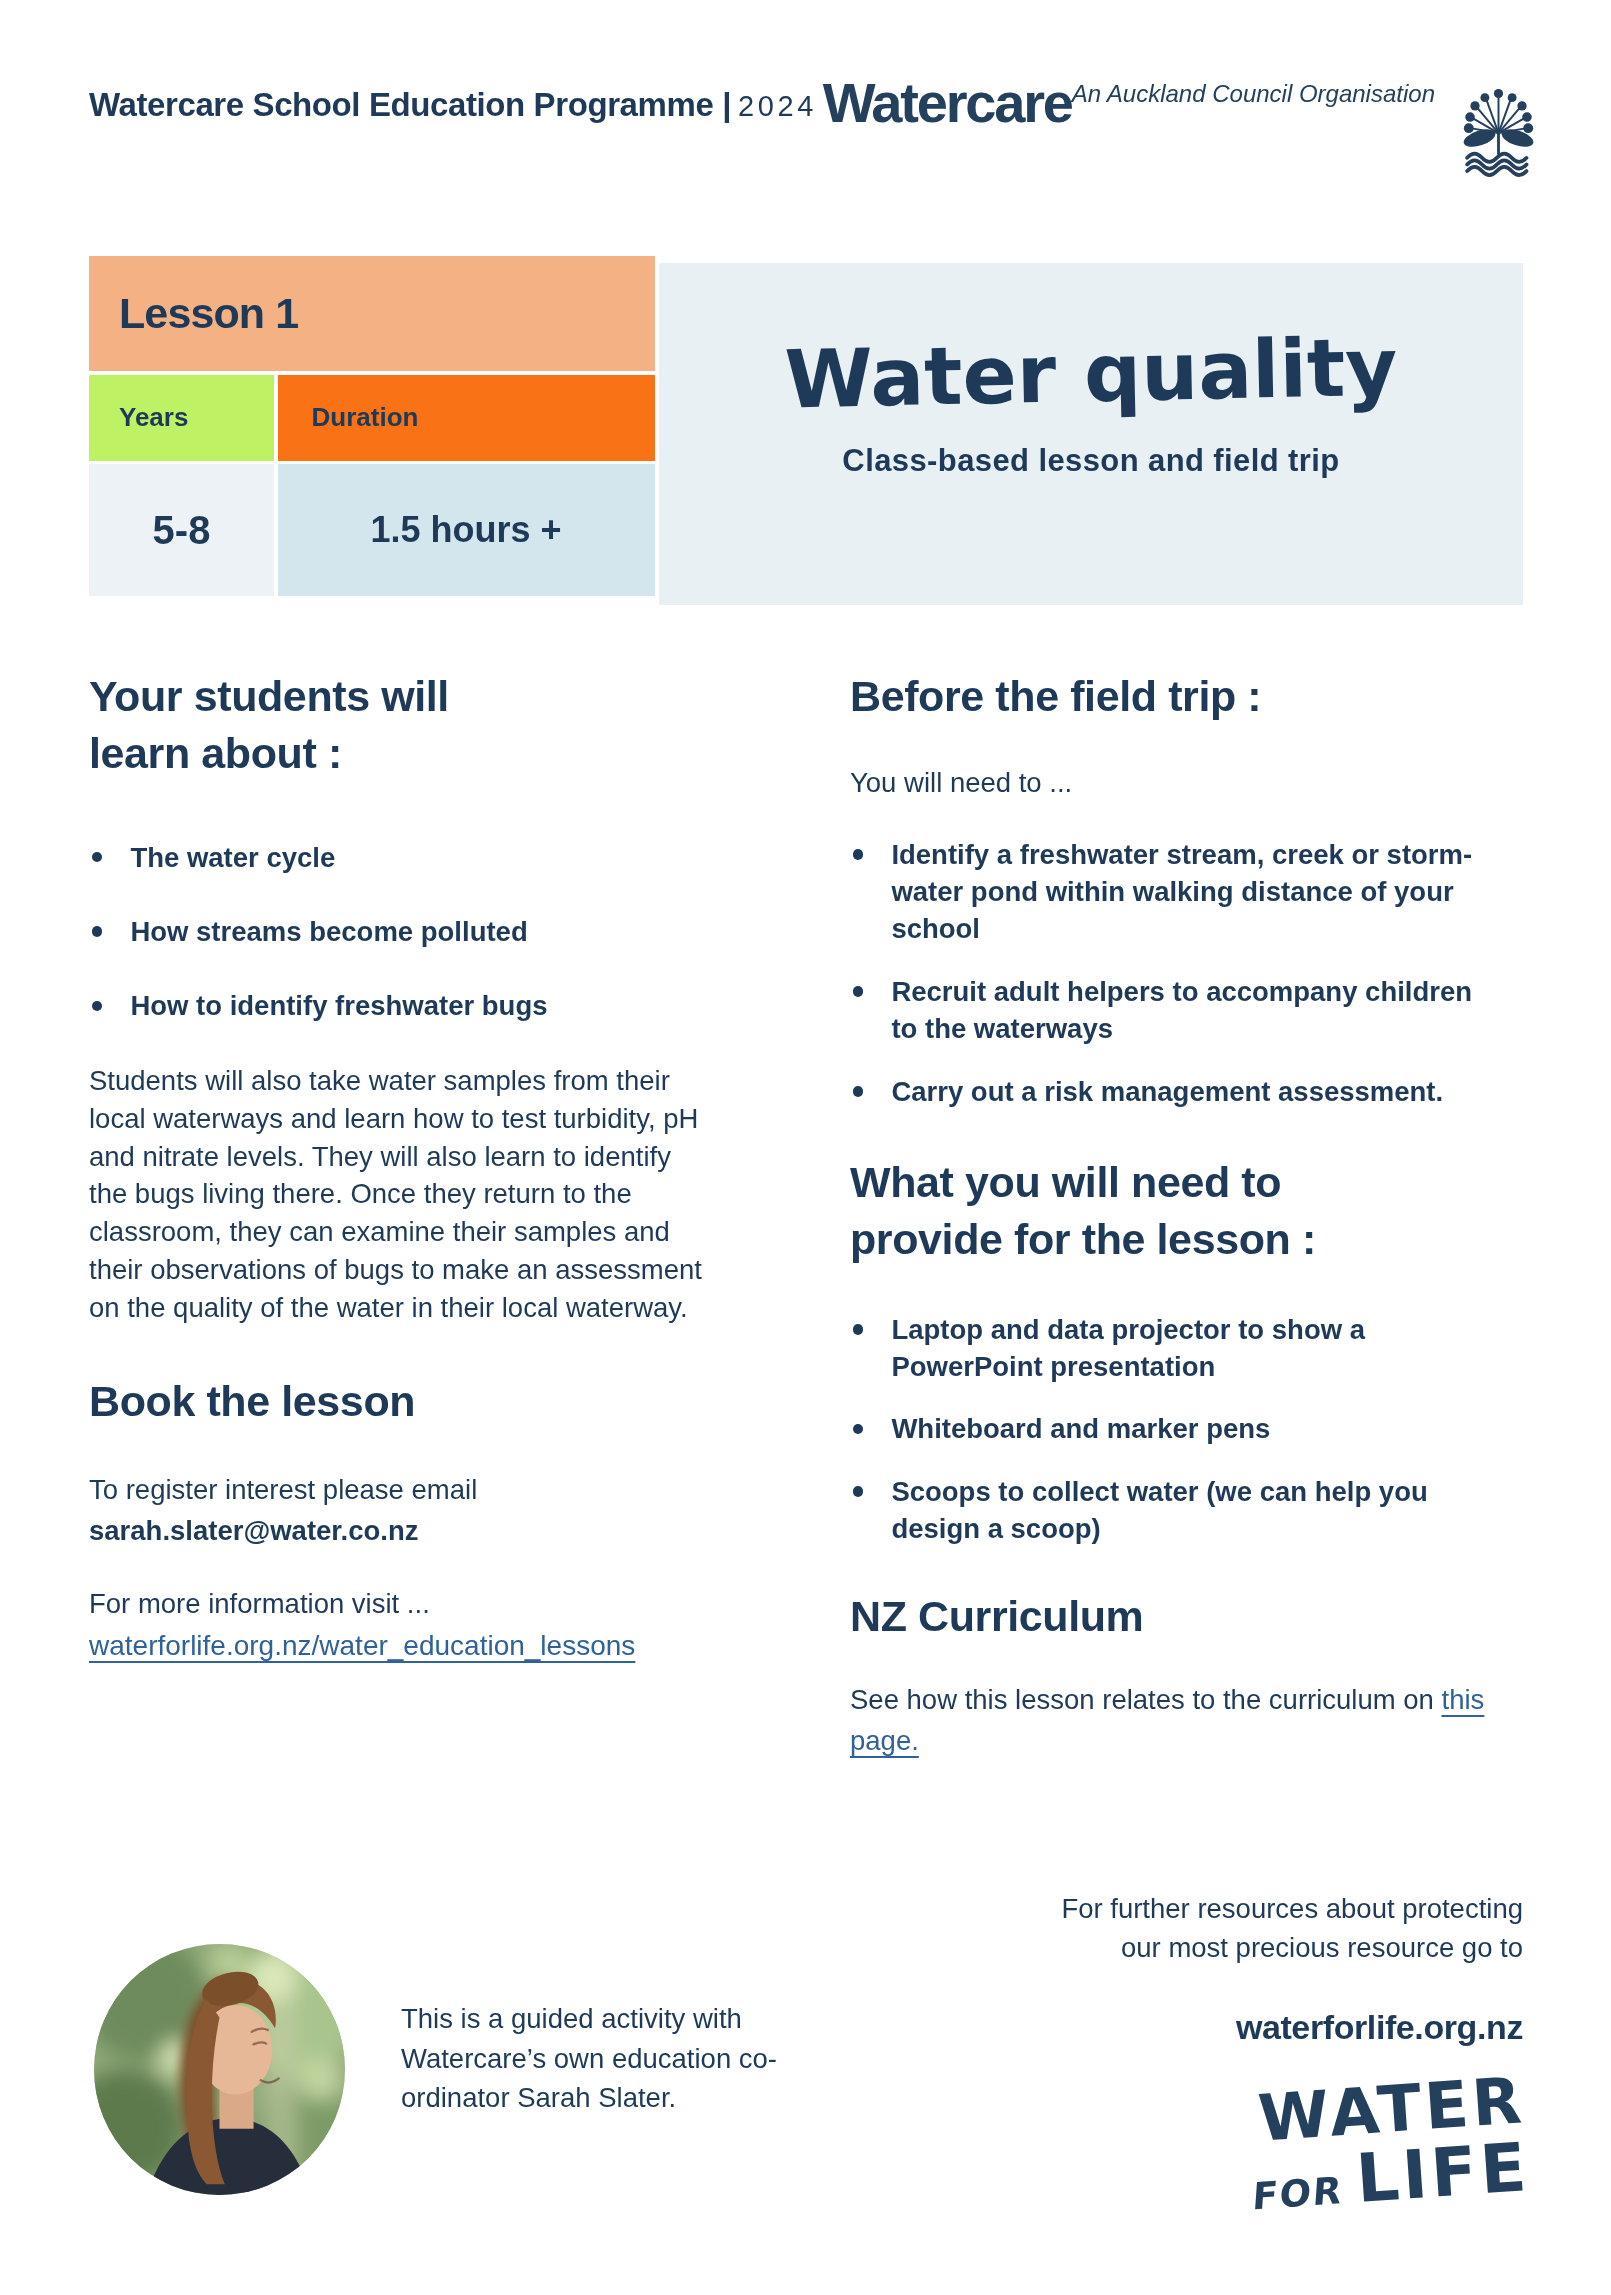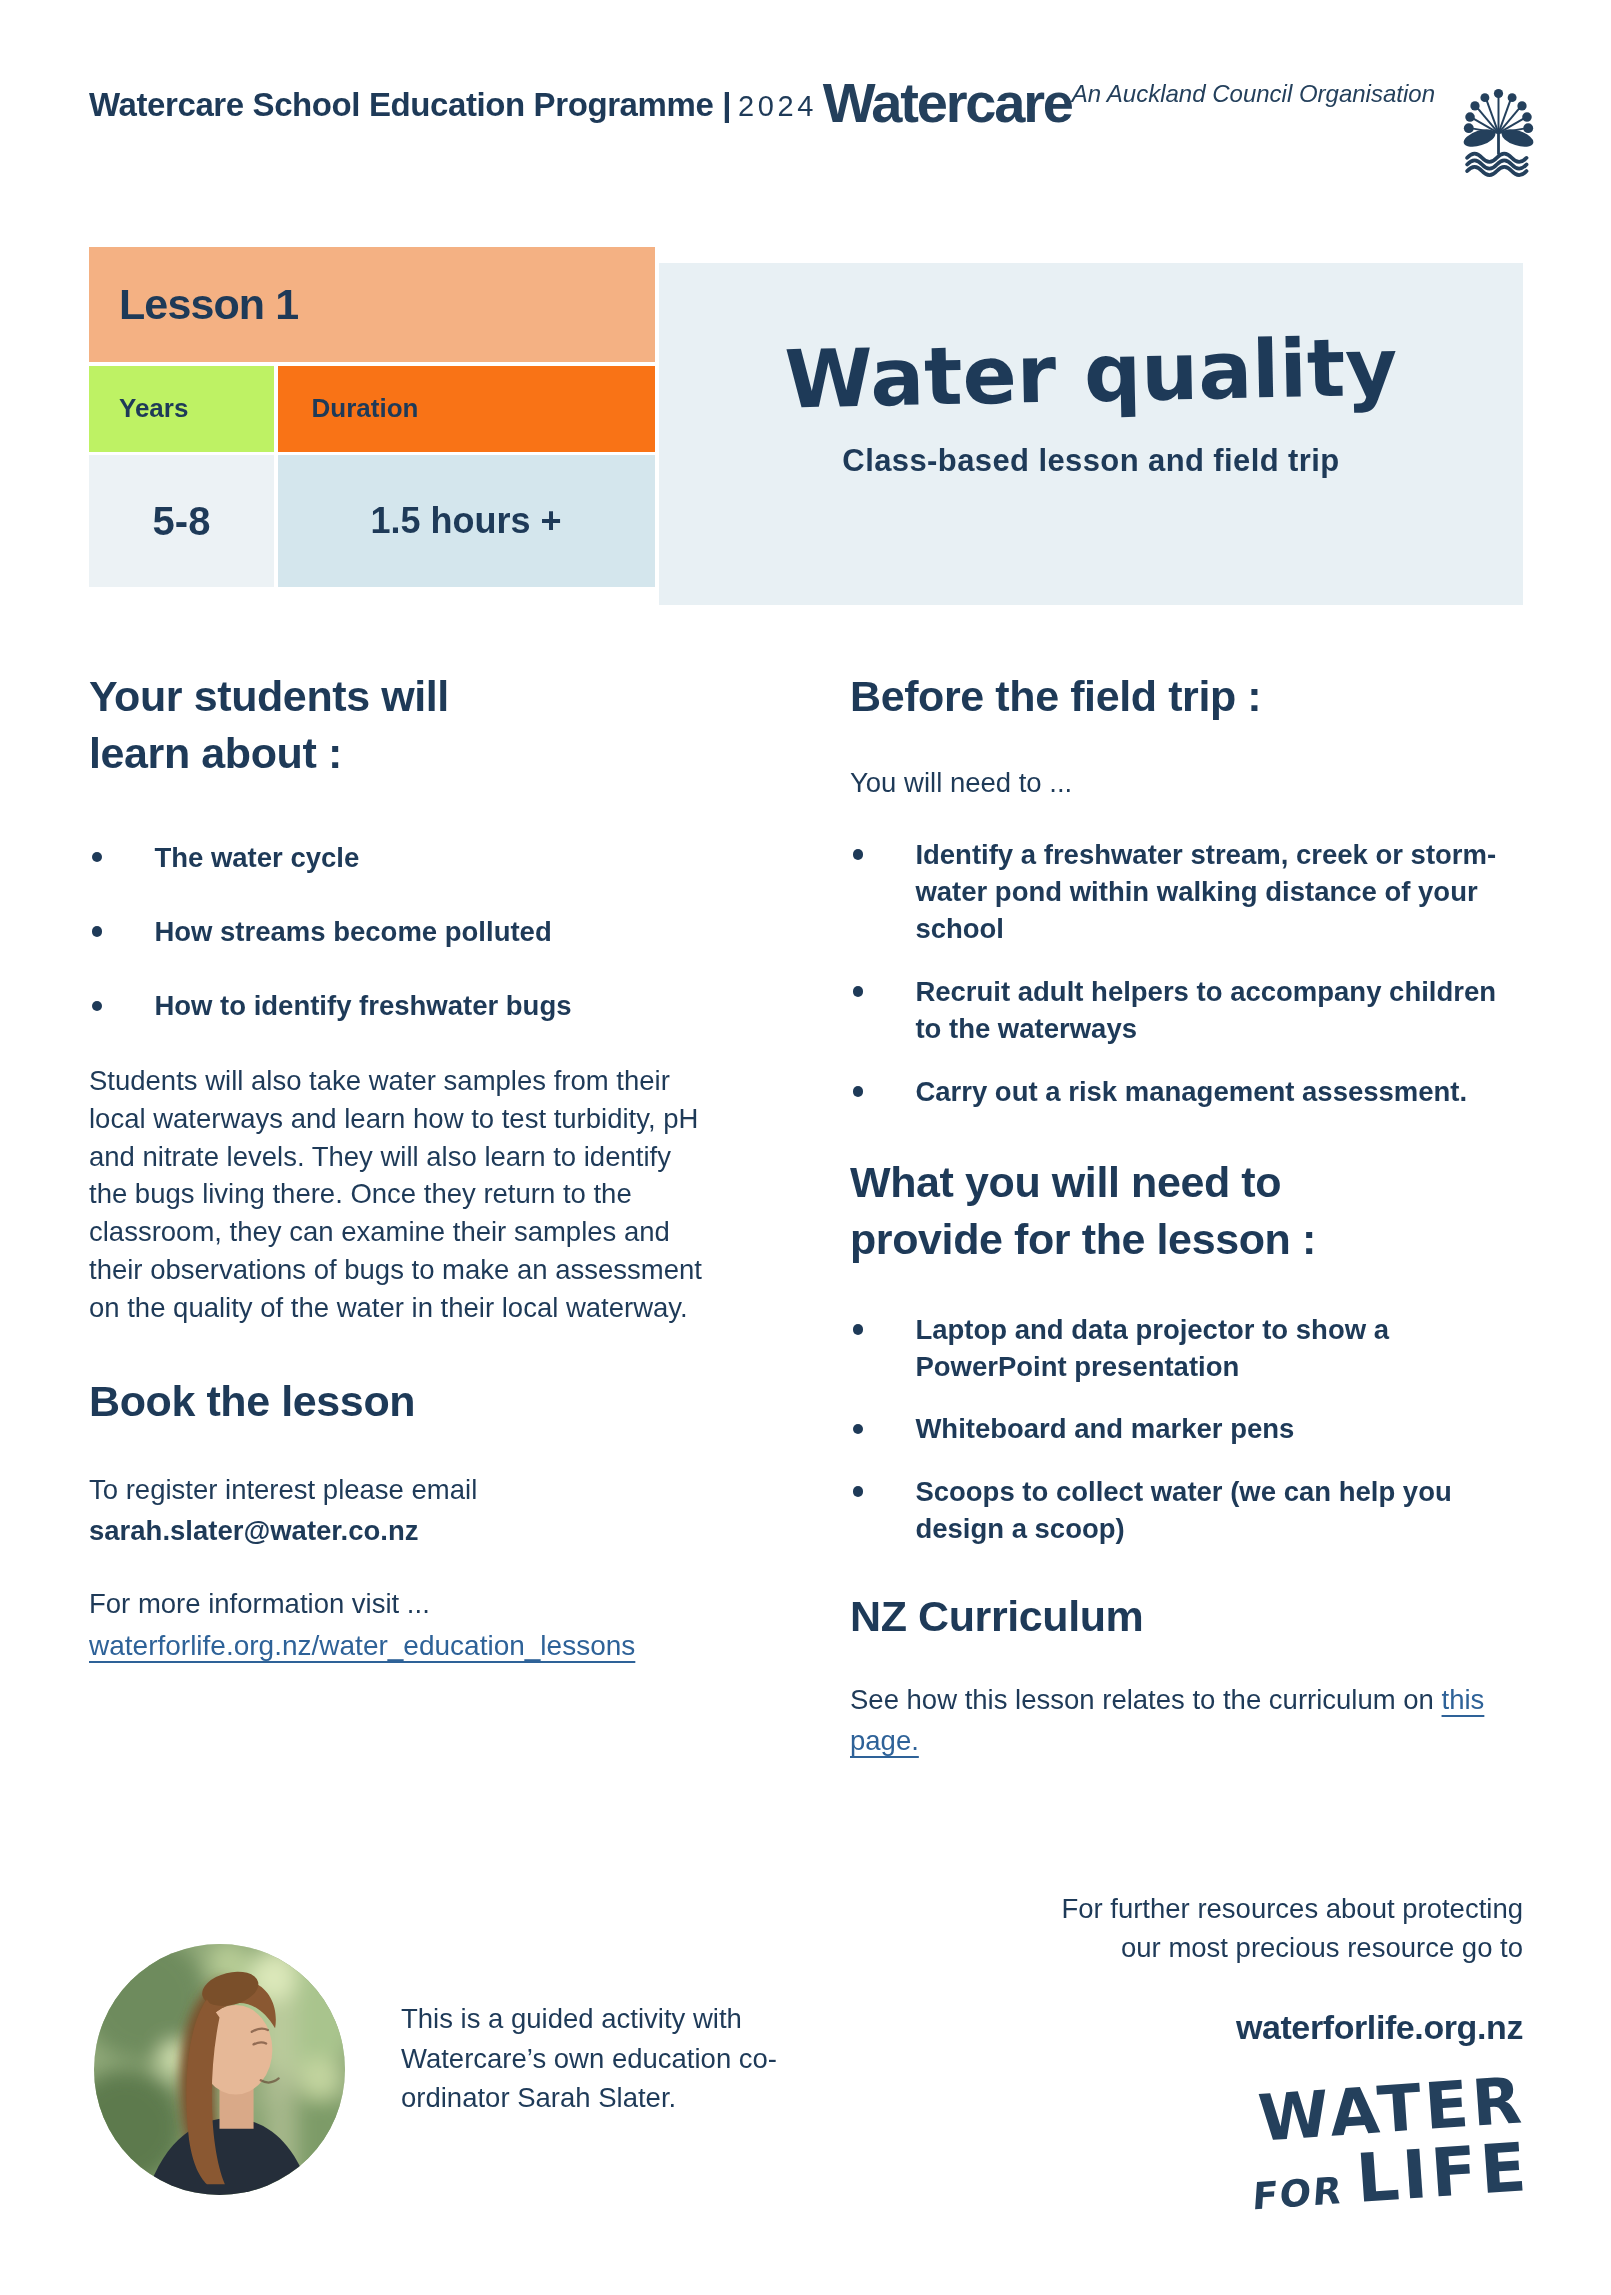--- a/index.html
+++ b/index.html
@@ -15,21 +15,21 @@
   .brand .year { font-weight:normal; font-size:29px; letter-spacing:3.6px; margin-left:7px; }
 
   .logo { top:75px; right:64px; display:flex; align-items:flex-start; gap:14px; }
   .logo-textcol { display:flex; align-items:flex-start; }
   .logo-word { font-size:56px; font-weight:bold; letter-spacing:-2.2px; line-height:1; color:#24405c; }
   .logo-tagline { font-style:italic; font-size:24px; margin-top:5.3px; color:#24405c; }
   .logo-icon svg { width:99px; height:103px; display:block; }
 
   
   .lesson-grid {
-    left:89px; top:247px; width:565px; display:grid;
+    left:89px; top:256px; width:565px; display:grid;
     grid-template-columns:185px 377px; grid-template-rows:115px 86px 132px; gap:3.6px;
   }
   .cell { display:flex; align-items:center; }
   .cell-lesson { grid-column:1 / 3; background:#f4b183; padding-left:30px; font-size:43px; font-weight:bold; letter-spacing:-0.9px; }
   .cell-years-h { background:#bef264; padding-left:30px; font-size:26px; font-weight:bold; }
   .cell-duration-h { background:#f97316; padding-left:34px; font-size:26px; font-weight:bold; }
   .cell-years-v { background:#ecf2f5; justify-content:center; font-size:40px; font-weight:bold; }
   .cell-duration-v { background:#d4e6ed; justify-content:center; font-size:36px; font-weight:bold; }
 
   
@@ -42,21 +42,21 @@
 
   
   .col-left  { left:89px; top:668px; width:661px; }
   .col-right { left:850px; top:668px; width:661px; }
   .h2 { font-size:43px; font-weight:bold; line-height:1.32; letter-spacing:-0.4px; }
 
   ul.bullets { list-style:none; }
   ul.bullets li { display:flex; align-items:flex-start; margin-bottom:37px; }
   .col-right ul.bullets li { margin-bottom:25px; }
   .dot { flex:0 0 auto; width:10.7px; height:10.7px; border-radius:50%; background:#1e3a58; margin:13.3px 0 0 2.7px; }
-  .li-text { margin-left:52px; font-size:27.5px; font-weight:bold; line-height:1.36; max-width:604px; }
+  .li-text { margin-left:28px; font-size:27.5px; font-weight:bold; line-height:1.36; max-width:604px; }
 
   .body-text { font-size:27.5px; line-height:1.38; }
   .para { margin-top:0px; width:621px; }
 
   .mt-learn-list { margin-top:57px; }
   .h2-book { margin-top:46px; }
   .register { margin-top:39px; line-height:1.5; }
   .register .email { font-weight:bold; }
   .info { margin-top:32px; line-height:1.5; }
   a.doc-link, span.doc-link {

